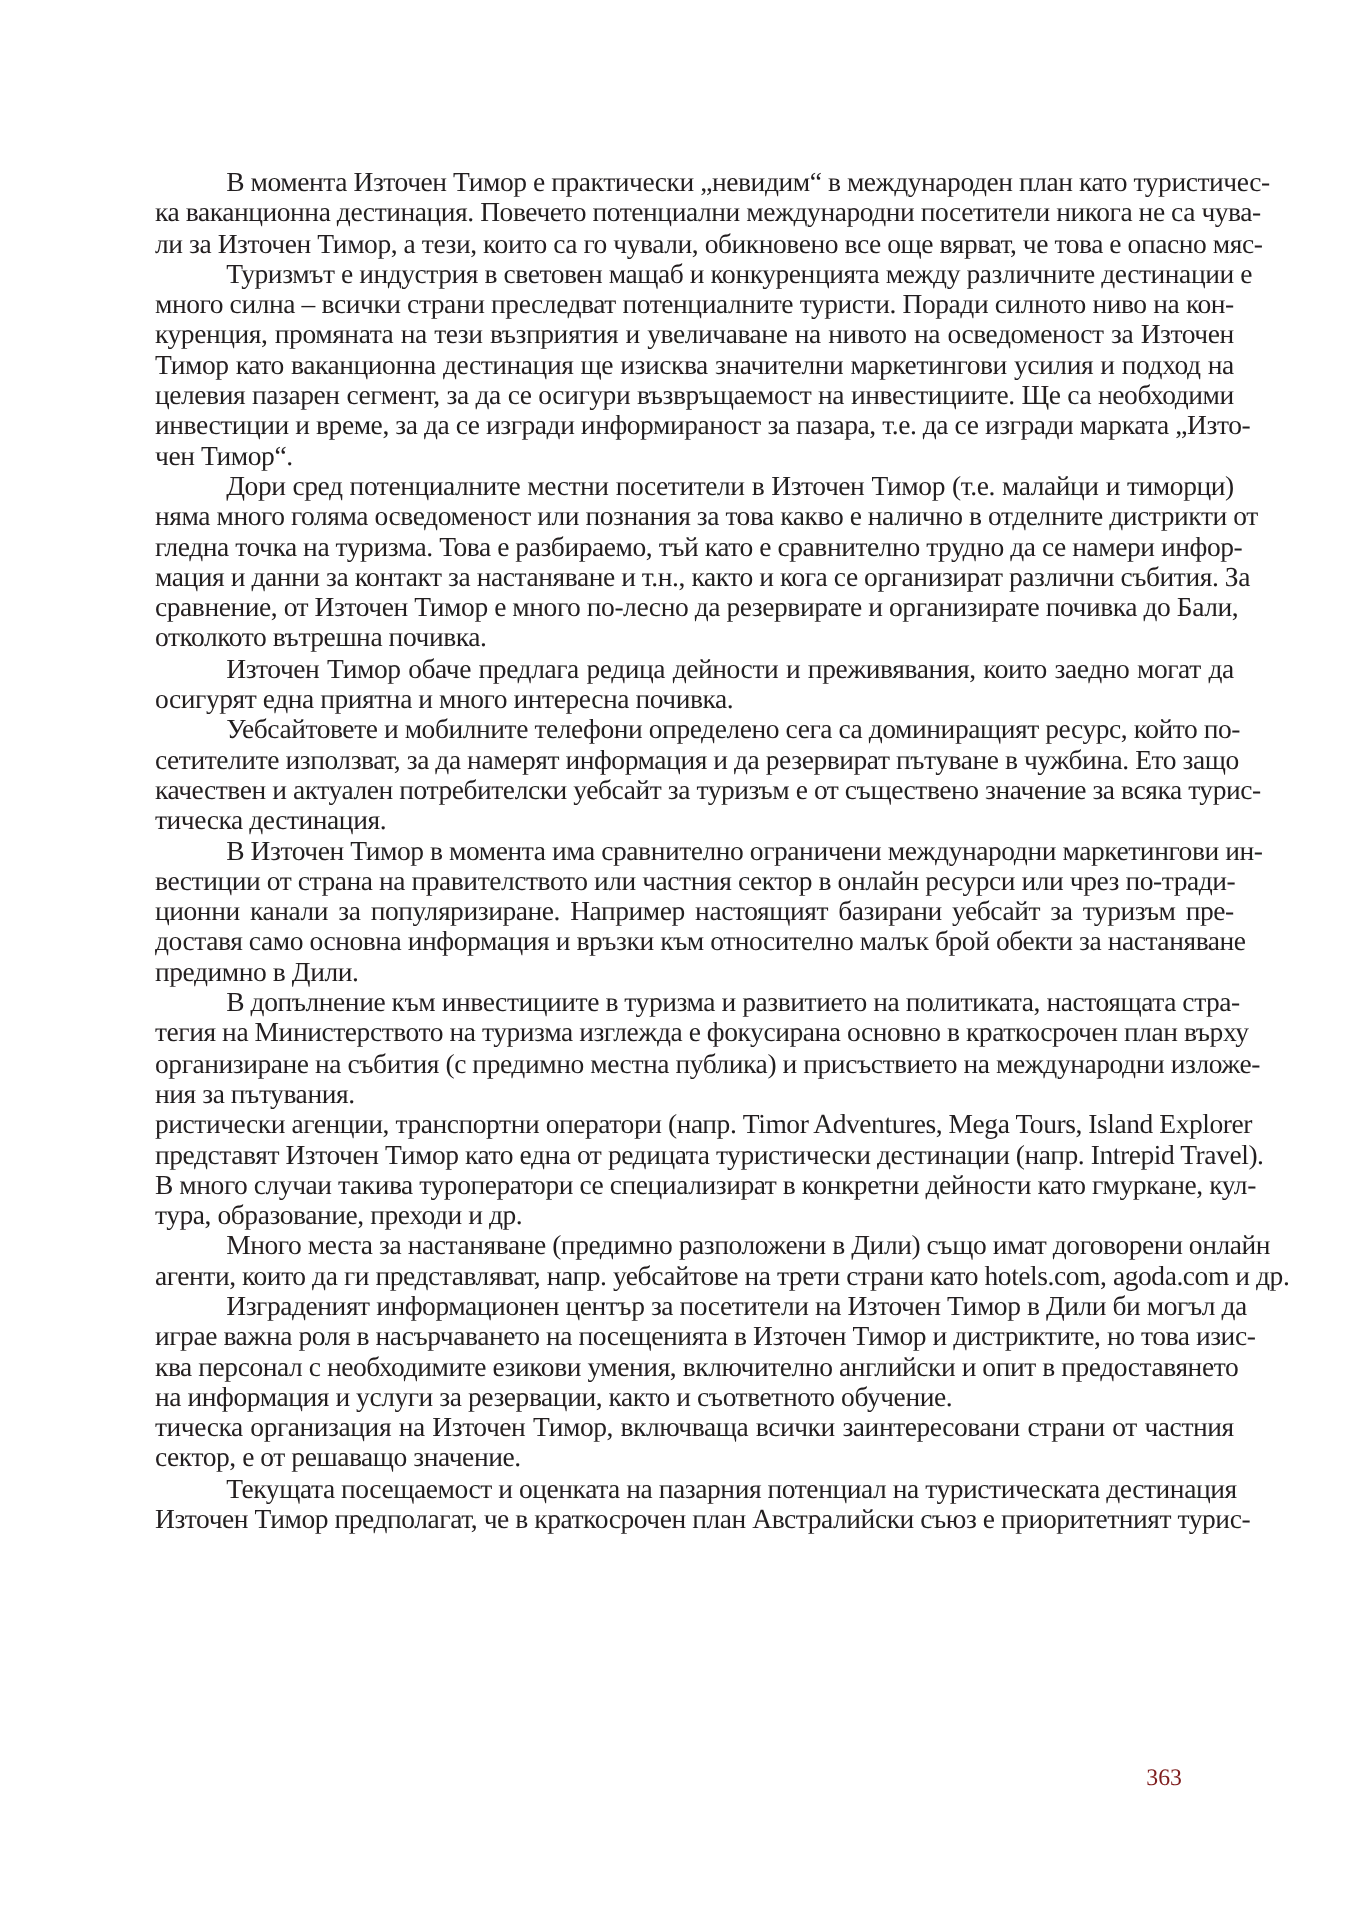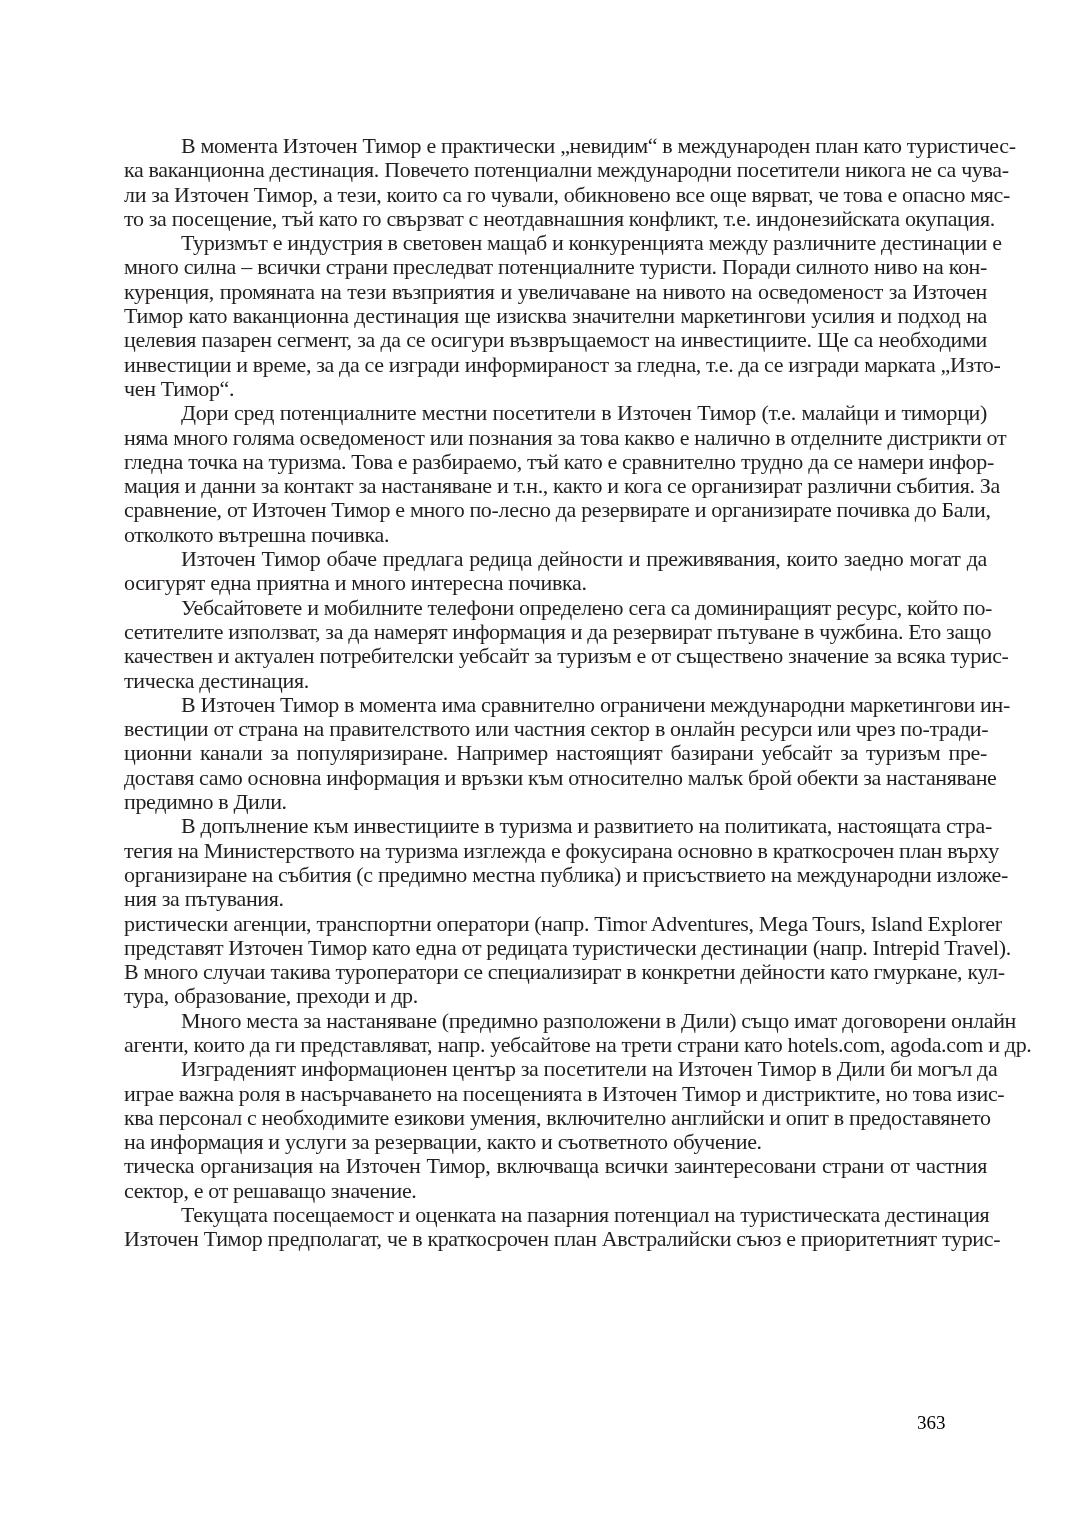--- a/index.html
+++ b/index.html
@@ -13,40 +13,39 @@
   .para { margin: 0; }
   .line {
     display: block; text-align: justify; text-align-last: justify;
     white-space: nowrap; height: 24.3px; overflow: visible;
     letter-spacing: -0.35px;
   }
   .line.last { text-align-last: left; }
   .line.first { text-indent: 57px; }
   .pagenum {
     position: absolute; left: 917px; top: 1412px;
-    font-family: "Liberation Serif", serif; font-size: 19px; color: #000000;
+    font-family: "Liberation Serif", serif; font-size: 19px; color: #7f1d1d;
   }
 </style>
 </head>
 <body>
 
 <div class="page" id="page">
     <div class="para">
       <span class="line first">В момента Източен Тимор е практически „невидим“ в международен план като туристичес-</span>
       <span class="line">ка ваканционна дестинация. Повечето потенциални международни посетители никога не са чува-</span>
       <span class="line">ли за Източен Тимор, а тези, които са го чували, обикновено все още вярват, че това е опасно мяс-</span>
-      <span class="line last">то за посещение, тъй като го свързват с неотдавнашния конфликт, т.е. индонезийската окупация.</span>
     </div>
     <div class="para">
       <span class="line first">Туризмът е индустрия в световен мащаб и конкуренцията между различните дестинации е</span>
       <span class="line">много силна – всички страни преследват потенциалните туристи. Поради силното ниво на кон-</span>
       <span class="line">куренция, промяната на тези възприятия и увеличаване на нивото на осведоменост за Източен</span>
       <span class="line">Тимор като ваканционна дестинация ще изисква значителни маркетингови усилия и подход на</span>
       <span class="line">целевия пазарен сегмент, за да се осигури възвръщаемост на инвестициите. Ще са необходими</span>
-      <span class="line">инвестиции и време, за да се изгради информираност за гледна, т.е. да се изгради марката „Изто-</span>
+      <span class="line">инвестиции и време, за да се изгради информираност за пазара, т.е. да се изгради марката „Изто-</span>
       <span class="line last">чен Тимор“.</span>
     </div>
     <div class="para">
       <span class="line first">Дори сред потенциалните местни посетители в Източен Тимор (т.е. малайци и тиморци)</span>
       <span class="line">няма много голяма осведоменост или познания за това какво е налично в отделните дистрикти от</span>
       <span class="line">гледна точка на туризма. Това е разбираемо, тъй като е сравнително трудно да се намери инфор-</span>
       <span class="line">мация и данни за контакт за настаняване и т.н., както и кога се организират различни събития. За</span>
       <span class="line">сравнение, от Източен Тимор е много по-лесно да резервирате и организирате почивка до Бали,</span>
       <span class="line last">отколкото вътрешна почивка.</span>
     </div>

